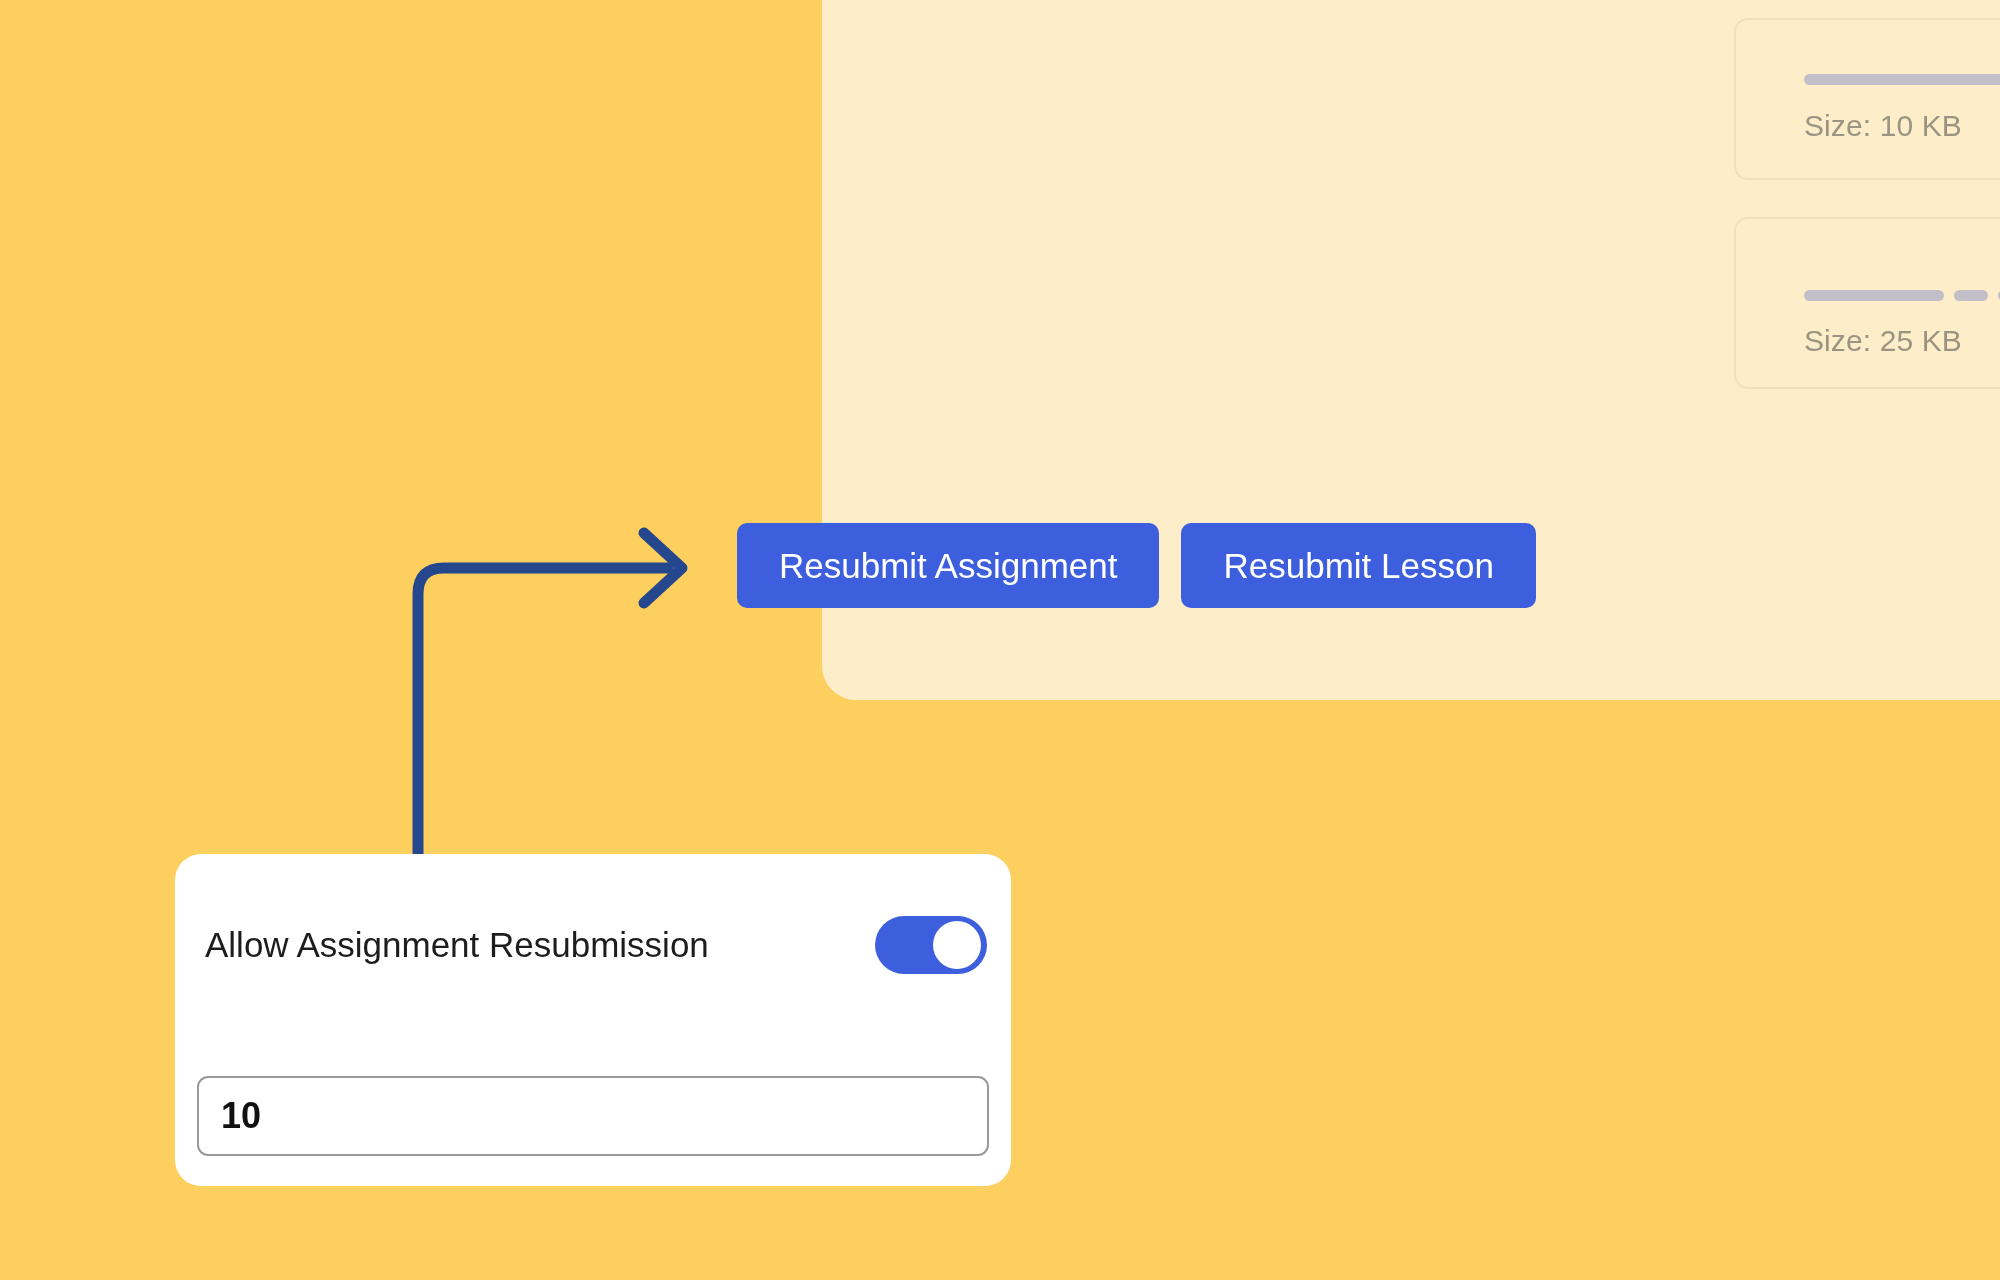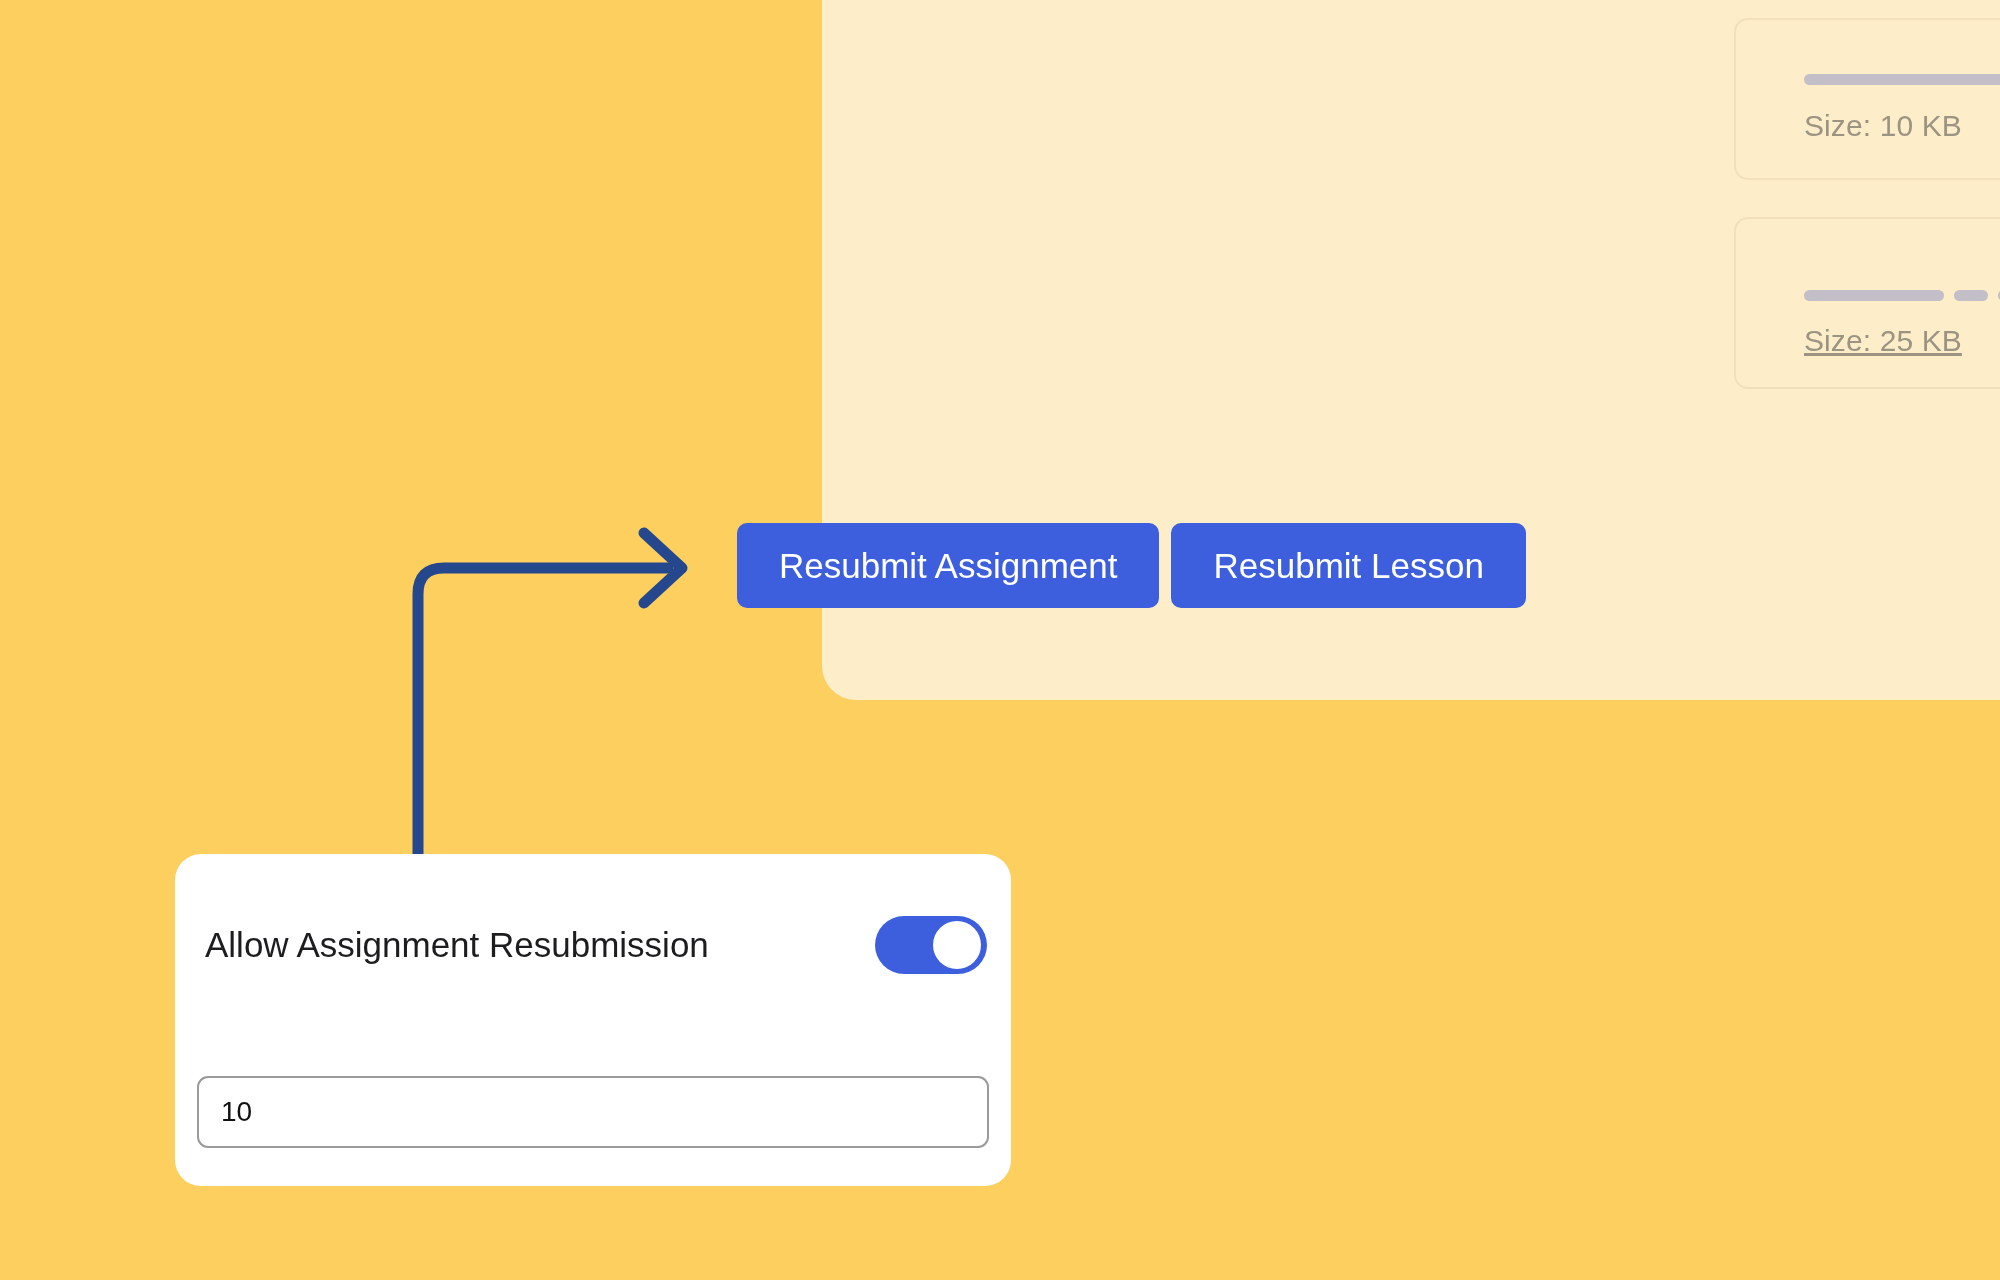--- a/index.html
+++ b/index.html
@@ -74,29 +74,29 @@
 
   .file-size {
     position: absolute;
     left: 0;
     font-size: 30px;
     color: #9C9482;
     letter-spacing: 0.1px;
     white-space: nowrap;
   }
   .file-card--1 .file-size { top: 89px; }
-  .file-card--2 .file-size { top: 105px; text-decoration: underline; }
+  .file-card--2 .file-size { top: 105px; }
 
   
   .actions {
     position: absolute;
     left: 737px;
     top: 495px;
     display: flex;
-    gap: 12px;
+    gap: 22px;
   }
   .btn {
     background: #3D5FDD;
     color: #FFFFFF;
     border: none;
     border-radius: 10px;
     font-family: "Liberation Sans", sans-serif;
     font-size: 35px;
     line-height: 1;
     padding: 25px 42px;
@@ -168,30 +168,31 @@
     font-size: 33px;
     color: #565656;
     white-space: nowrap;
   }
 
   .number-input {
     position: absolute;
     left: 22px;
     top: 222px;
     width: 792px;
-    height: 72px;
+    height: 80px;
     box-sizing: border-box;
     border: 2px solid #9A9A9A;
     border-radius: 11px;
     background: #FFFFFF;
     font-family: "Liberation Sans", sans-serif;
-    font-size: 28px;
+    font-size: 36px;
     color: #111111;
     padding: 0 22px;
     outline: none;
+    font-weight: bold;
   }
 </style>
 </head>
 <body>
 
 <div id="stage">
 
   <div class="panel">
 
     <div class="file-card file-card--1">

